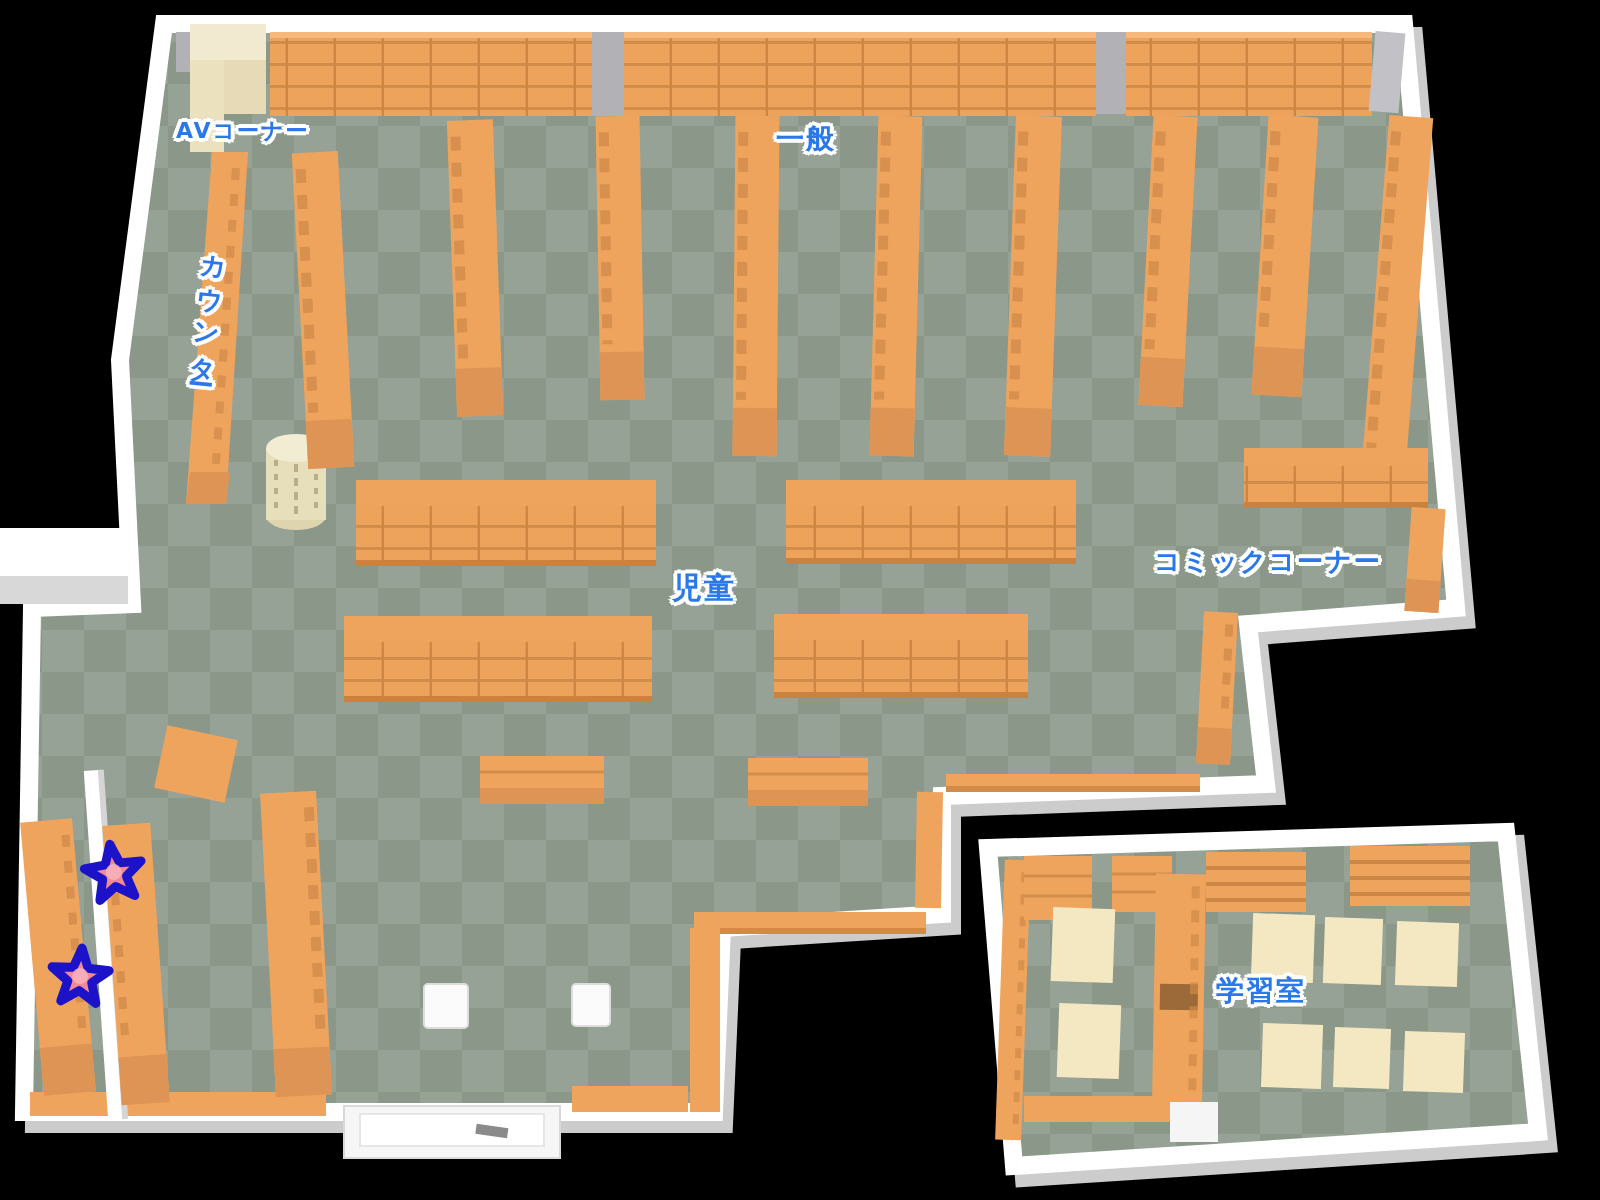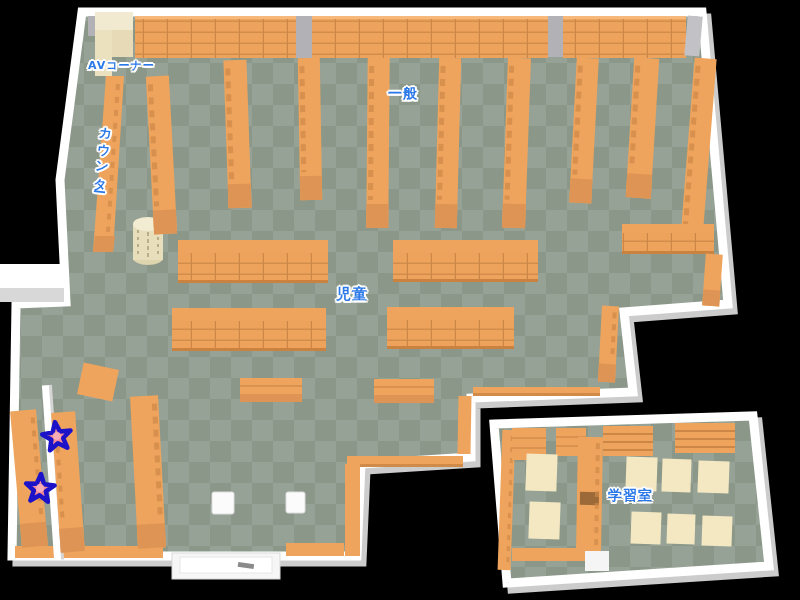--- a/index.html
+++ b/index.html
@@ -5,21 +5,21 @@
   html,body{margin:0;padding:0;background:#000;}
   #stage{position:relative;width:800px;height:600px;background:#000;overflow:hidden;
          font-family:"DejaVu Sans",sans-serif;}
   #stage svg{position:absolute;left:0;top:0;}
   .lbl{position:absolute;color:#2b79e8;font-weight:700;white-space:nowrap;
        letter-spacing:1px;
        text-shadow:2px 0 0 #fff,-2px 0 0 #fff,0 2px 0 #fff,0 -2px 0 #fff,
                    1.5px 1.5px 0 #fff,-1.5px 1.5px 0 #fff,
                    1.5px -1.5px 0 #fff,-1.5px -1.5px 0 #fff;}
   .lbl-av{left:88px;top:58px;font-size:11px;}
-  .lbl-general{left:388px;top:61px;font-size:14px;margin-top:24px;}
+  .lbl-general{left:388px;top:61px;font-size:14px;}
   .lbl-counter{left:94px;top:118px;font-size:13px;writing-mode:vertical-rl;
                transform:rotate(6deg);letter-spacing:2px;}
   .lbl-children{left:336px;top:285px;font-size:15px;}
   .lbl-comic{left:577px;top:272px;font-size:13px;}
   .lbl-study{left:608px;top:487px;font-size:14px;font-family:Liberation Serif, serif;}
 </style>
 </head>
 <body>
 
 <div id="stage">
@@ -267,14 +267,15 @@
   <g transform="translate(40,489) rotate(4)">
     <path d="M0,-15 L3.7,-5.1 L14.3,-4.6 L6,1.9 L8.8,12.1 L0,6.3 L-8.8,12.1 L-6,1.9 L-14.3,-4.6 L-3.7,-5.1 Z" fill="#f28a95" stroke="#1c13c9" stroke-width="4.5" stroke-linejoin="round"></path>
     <circle cx="0" cy="-1" r="4" fill="#f7b3bb" opacity="0.85"></circle>
   </g>
 </svg>
 
 <div class="lbl lbl-av">AVコーナー</div>
 <div class="lbl lbl-general">一般</div>
 <div class="lbl lbl-counter">カウンター</div>
 <div class="lbl lbl-children">児童</div>
+<div class="lbl lbl-comic">コミックコーナー</div>
 <div class="lbl lbl-study">学習室</div>
 </div>
 
 </body></html>

